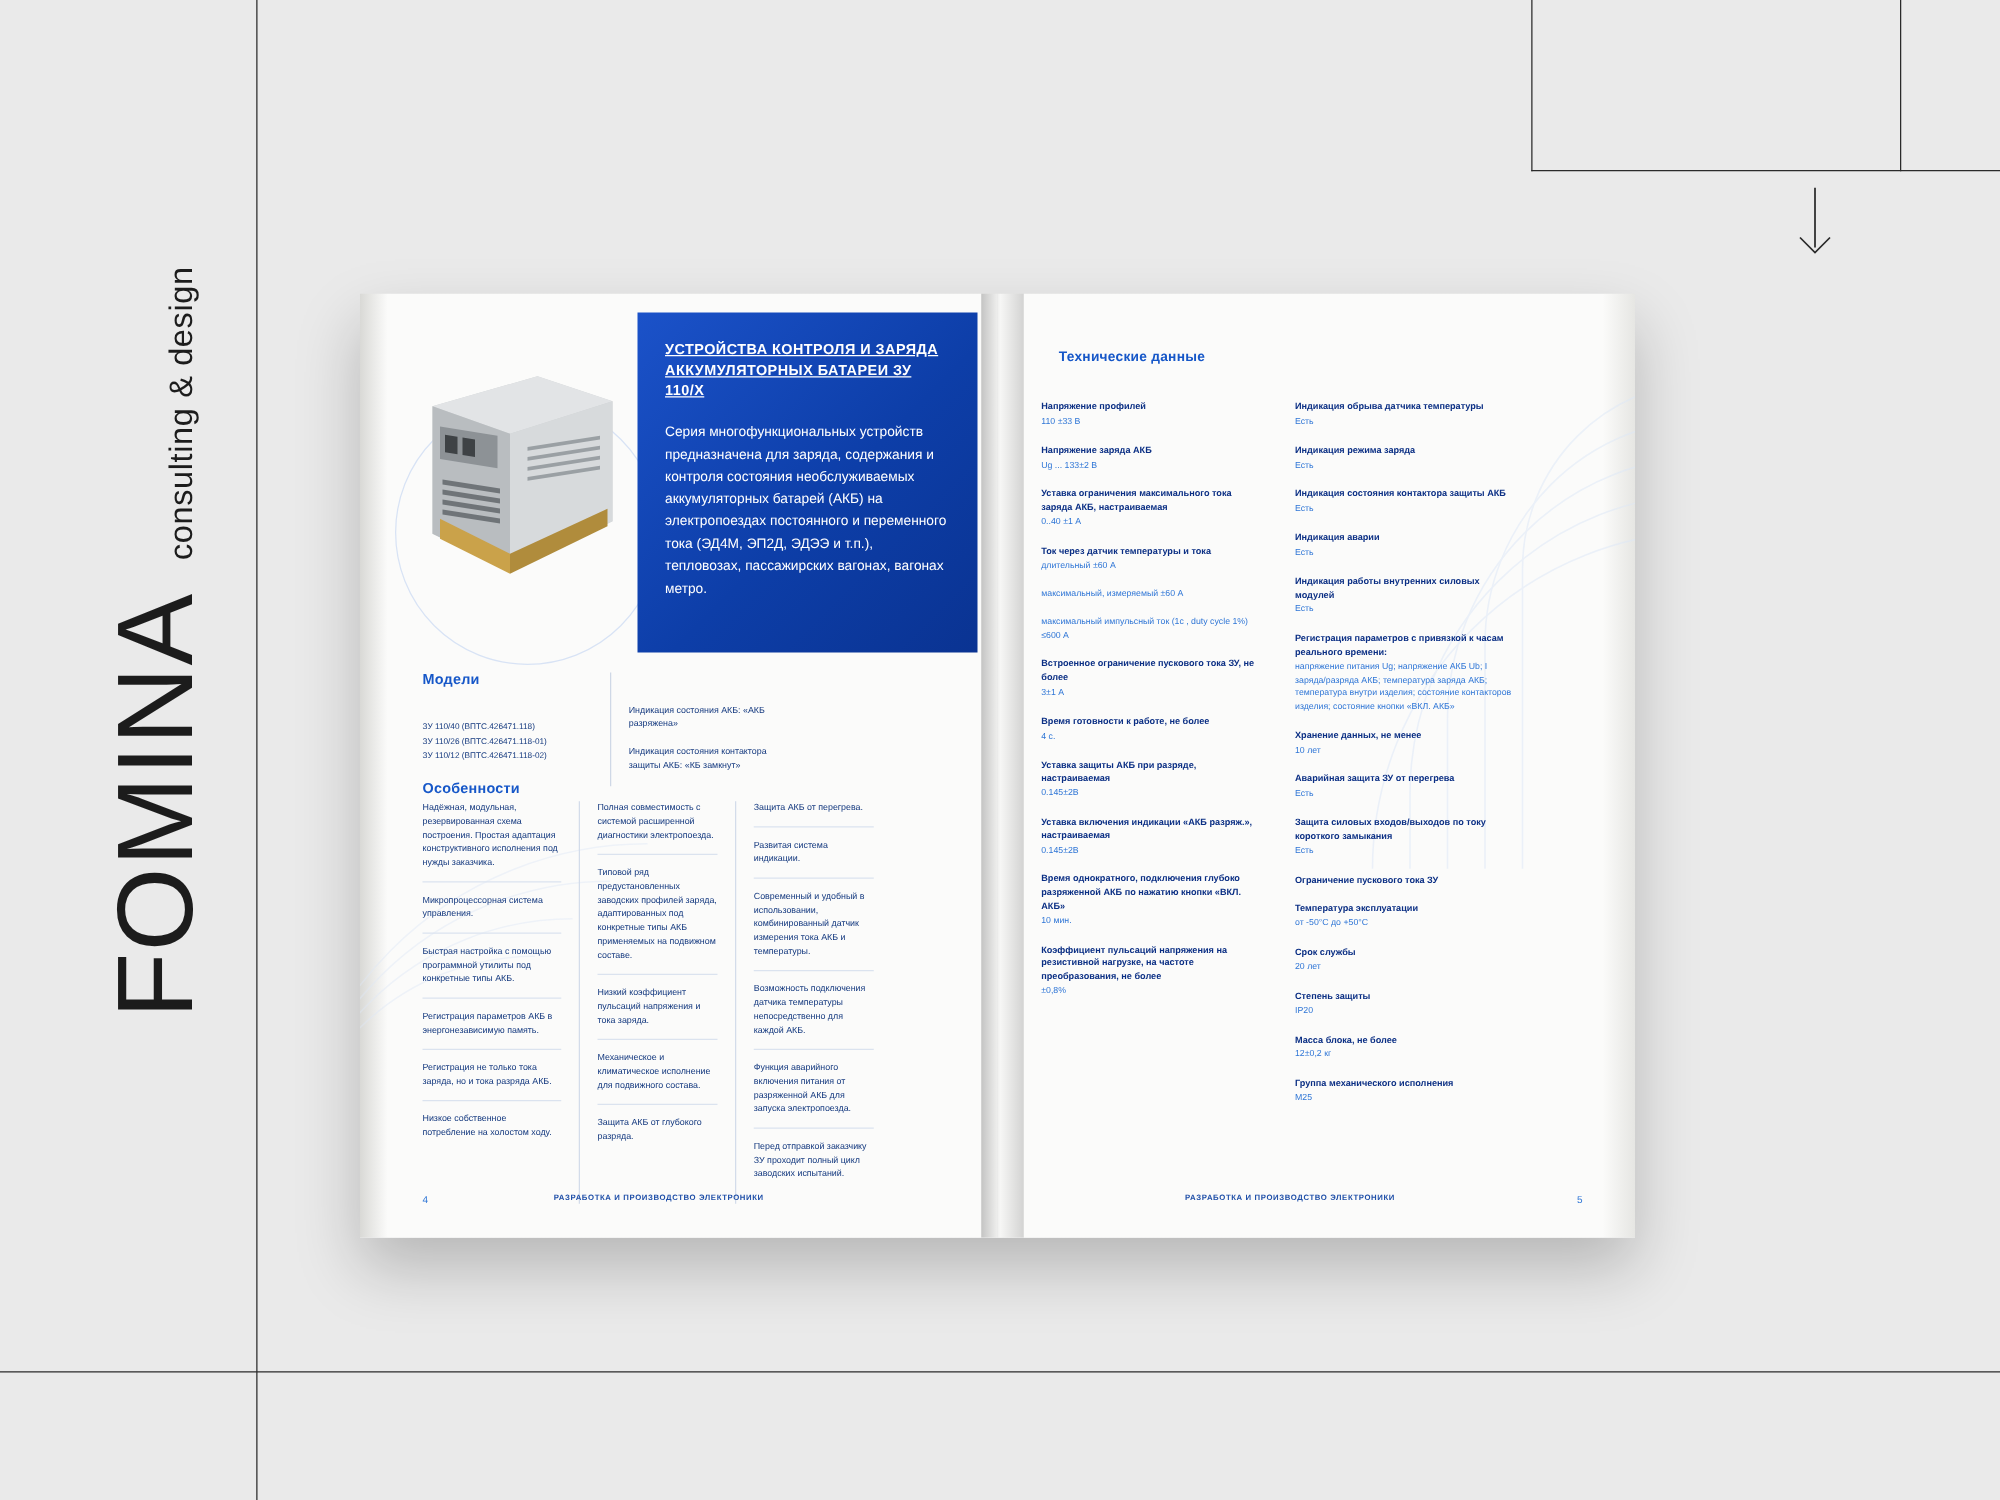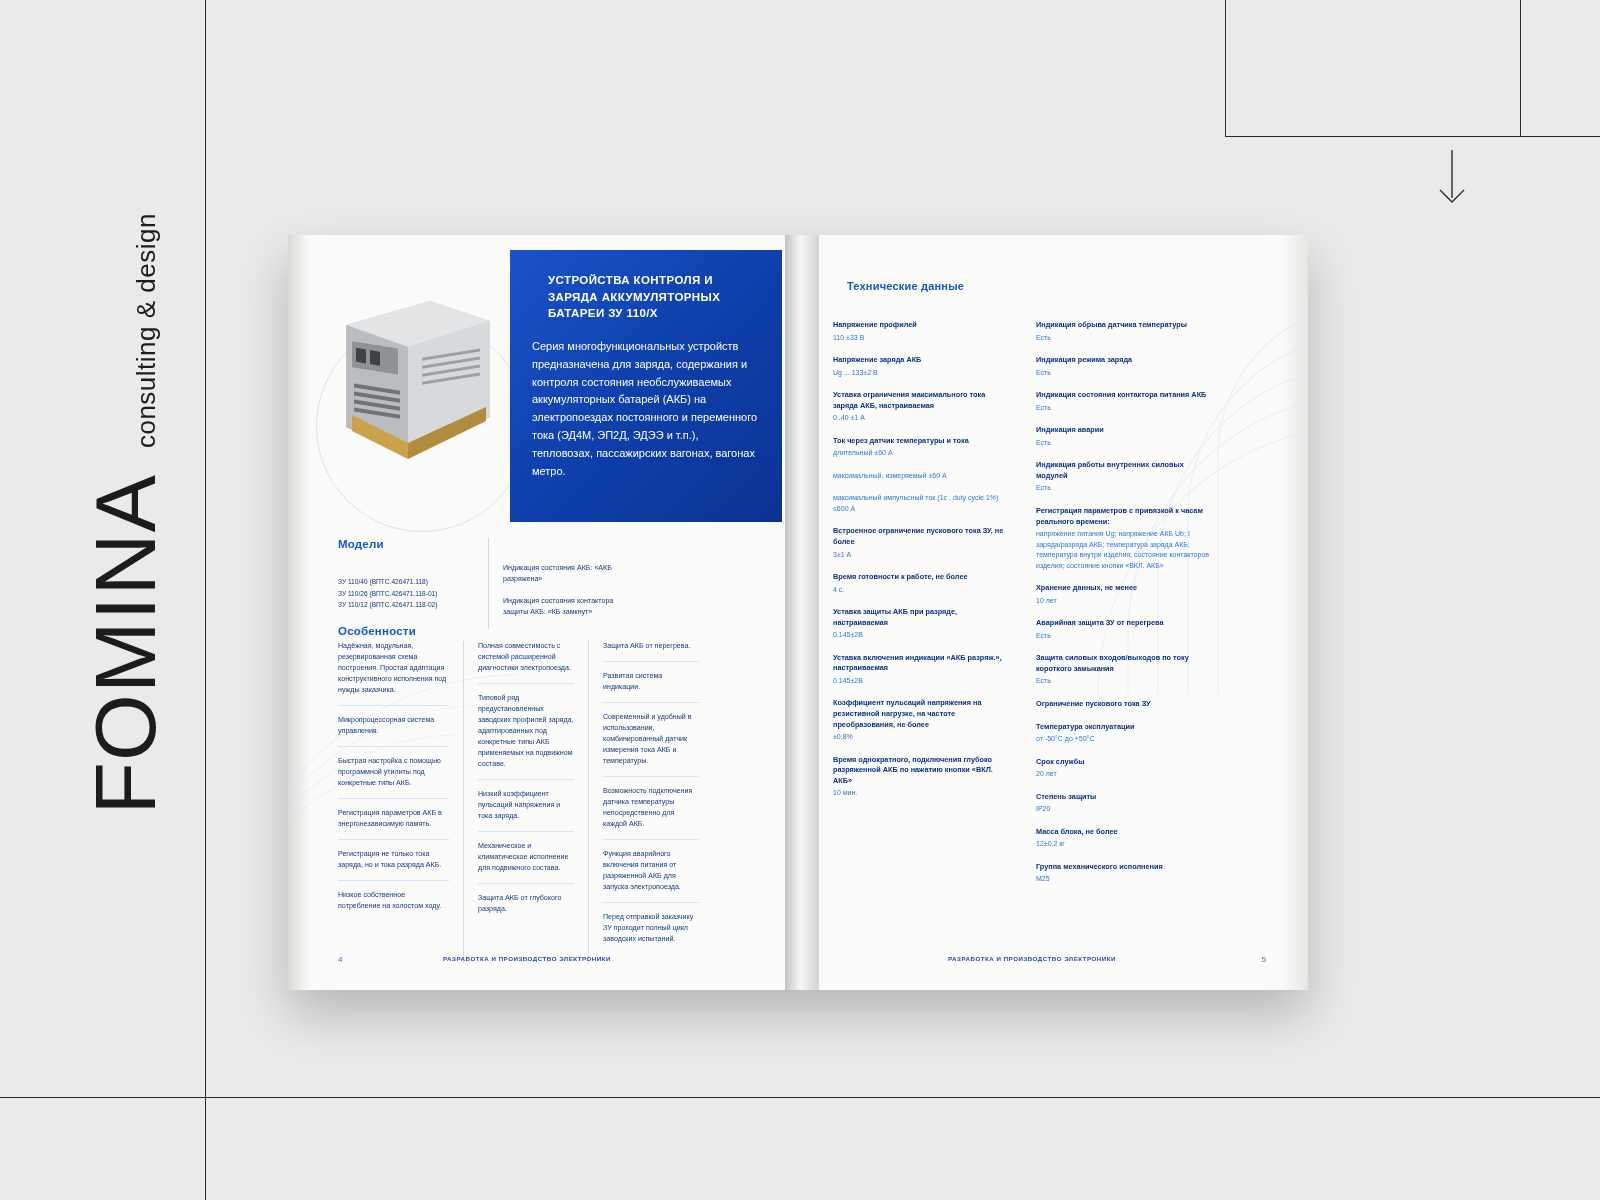--- a/index.html
+++ b/index.html
@@ -124,26 +124,27 @@
     left: 222px;
     top: 15px;
     width: 272px;
     height: 272px;
     background: linear-gradient(135deg, #1b52c9 0%, #0d3ea8 55%, #0a3392 100%);
     color: #fff;
     padding: 22px 22px 0 22px;
     box-sizing: border-box;
   }
   .hero h1 {
-    margin: 0 0 16px 16px;
+    margin: 0 0 16px 0;
     font-size: 11.5px;
     line-height: 1.45;
     letter-spacing: 0.4px;
     font-weight: 700;
     text-transform: uppercase;
+    text-decoration: underline;
   }
   .hero p {
     margin: 0;
     font-size: 11px;
     line-height: 1.62;
     font-weight: 400;
   }
 
   
   .product-photo {
@@ -486,40 +487,40 @@
           </div>
           <div class="tblk">
             <p class="blk-title">Уставка защиты АКБ при разряде, настраиваемая</p>
             <p class="blk-val">0.145±2В</p>
           </div>
           <div class="tblk">
             <p class="blk-title">Уставка включения индикации «АКБ разряж.», настраиваемая</p>
             <p class="blk-val">0.145±2В</p>
           </div>
           <div class="tblk">
+            <p class="blk-title">Время однократного, подключения глубоко разряженной АКБ по нажатию кнопки «ВКЛ. АКБ»</p>
+            <p class="blk-val">10 мин.</p>
+          </div>
+          <div class="tblk">
             <p class="blk-title">Коэффициент пульсаций напряжения на резистивной нагрузке, на частоте преобразования, не более</p>
             <p class="blk-val">±0,8%</p>
           </div>
-          <div class="tblk">
-            <p class="blk-title">Время однократного, подключения глубоко разряженной АКБ по нажатию кнопки «ВКЛ. АКБ»</p>
-            <p class="blk-val">10 мин.</p>
-          </div>
         </div>
 
         <div class="tcol">
           <div class="tblk">
             <p class="blk-title">Индикация обрыва датчика температуры</p>
             <p class="blk-val">Есть</p>
           </div>
           <div class="tblk">
             <p class="blk-title">Индикация режима заряда</p>
             <p class="blk-val">Есть</p>
           </div>
           <div class="tblk">
-            <p class="blk-title">Индикация состояния контактора питания АКБ</p>
+            <p class="blk-title">Индикация состояния контактора защиты АКБ</p>
             <p class="blk-val">Есть</p>
           </div>
           <div class="tblk">
             <p class="blk-title">Индикация аварии</p>
             <p class="blk-val">Есть</p>
           </div>
           <div class="tblk">
             <p class="blk-title">Индикация работы внутренних силовых модулей</p>
             <p class="blk-val">Есть</p>
           </div>

